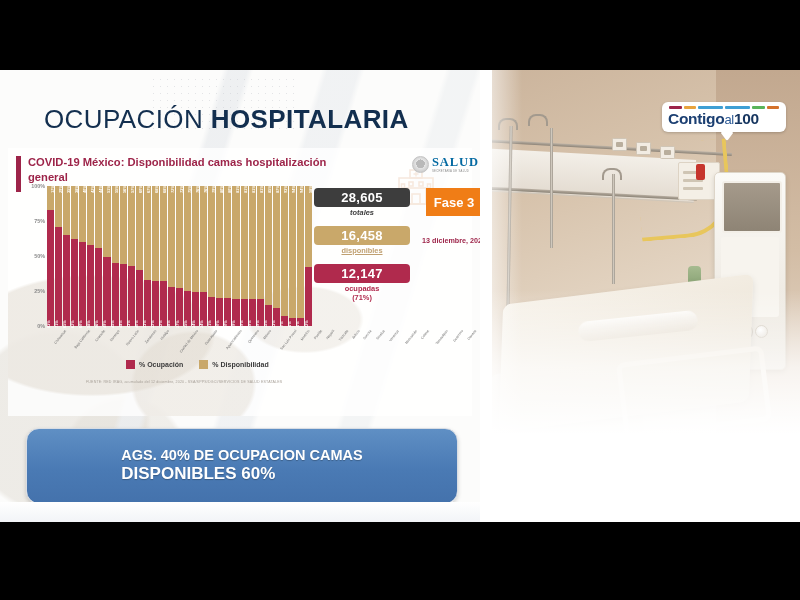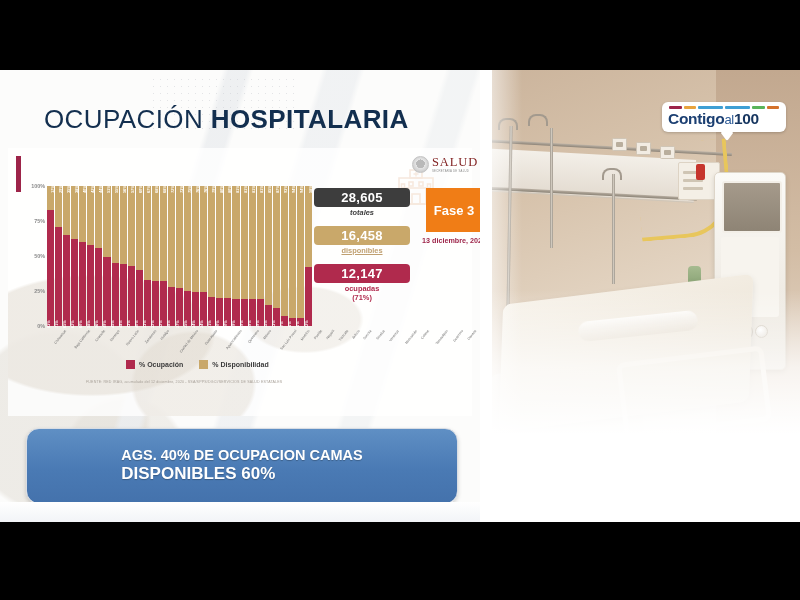--- a/index.html
+++ b/index.html
@@ -67,25 +67,25 @@
   }
   .salud{
     position:absolute;left:404px;top:8px;width:72px;
     display:flex;align-items:center;gap:3px;
   }
   .salud-seal{
     width:15px;height:15px;border-radius:50%;
     background:radial-gradient(circle at 50% 45%,#b9b9b9 0 38%,#e6e6e6 39%,#cfcfcf 70%,#bdbdbd 100%);
     border:1px solid #c3c3c3;flex:0 0 auto;
   }
-  .salud-word{font-size:12.5px;font-weight:400;letter-spacing:.9px;color:#7f1d1d;
+  .salud-word{font-size:12.5px;font-weight:700;letter-spacing:.9px;color:#0369a1;
     font-family:"Liberation Serif",serif;line-height:1;}
   .salud-sub{font-size:2.8px;letter-spacing:.25px;color:#8a8a8a;}
   .fase{
-    position:absolute;left:418px;top:40px;width:56px;height:44px;
+    position:absolute;left:418px;top:40px;width:56px;height:28px;
     background:#f07d16;color:#fff;display:flex;align-items:center;justify-content:center;
     font-size:13px;font-weight:700;
   }
   .fase-date{
     position:absolute;left:410px;top:88px;width:72px;text-align:center;
     font-size:7.2px;font-weight:700;color:#9d2449;
   }
 
   
   .chart{position:absolute;left:14px;top:38px;width:290px;height:160px;}
@@ -320,20 +320,21 @@
           <rect x="5.5" y="18" width="3" height="4"></rect>
           <rect x="31.5" y="18" width="3" height="4"></rect>
           <rect x="5.5" y="26" width="3" height="4"></rect>
           <rect x="31.5" y="26" width="3" height="4"></rect>
         </g>
       </svg>
 
       <div class="card">
         <div class="card-bg"></div>
         <div class="tick-bar"></div>
+        <div class="card-title">COVID-19 México: Disponibilidad camas hospitalización general</div>
 
         <div class="salud">
           <div class="salud-seal"></div>
           <div>
             <div class="salud-word">SALUD</div>
             <div class="salud-sub">SECRETARÍA DE SALUD</div>
           </div>
         </div>
 
         <div class="fase">Fase 3</div>

